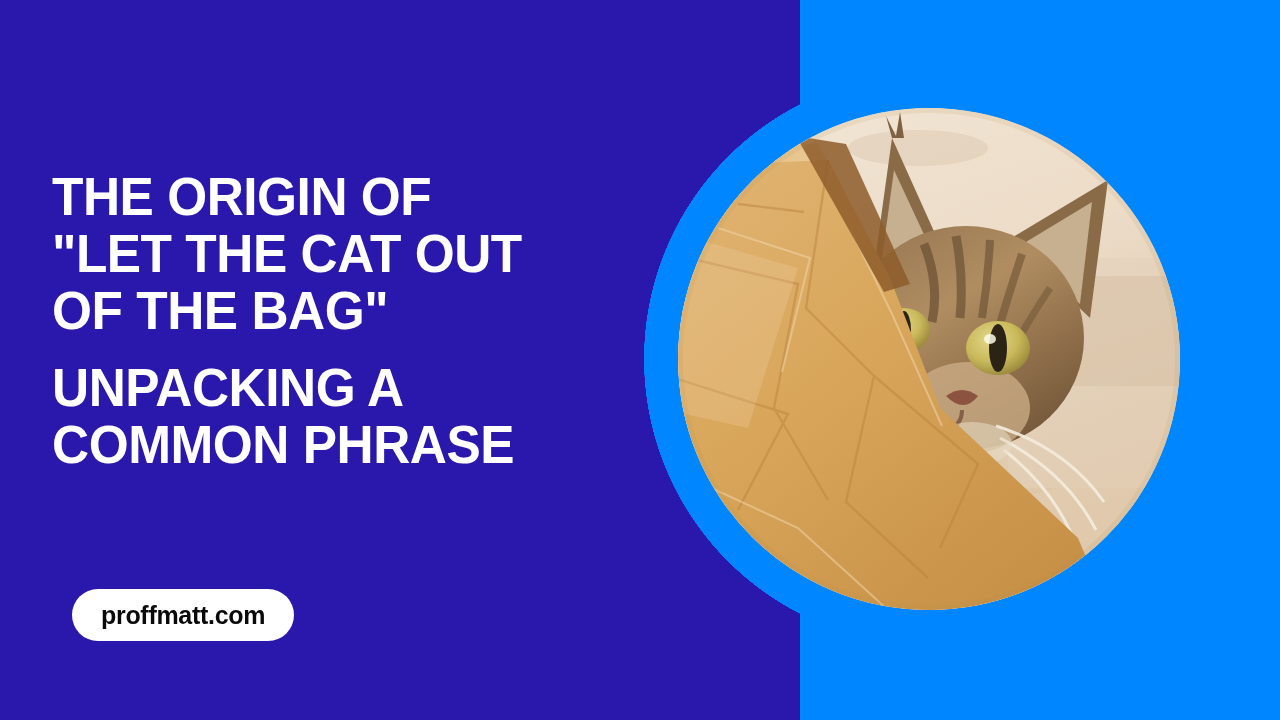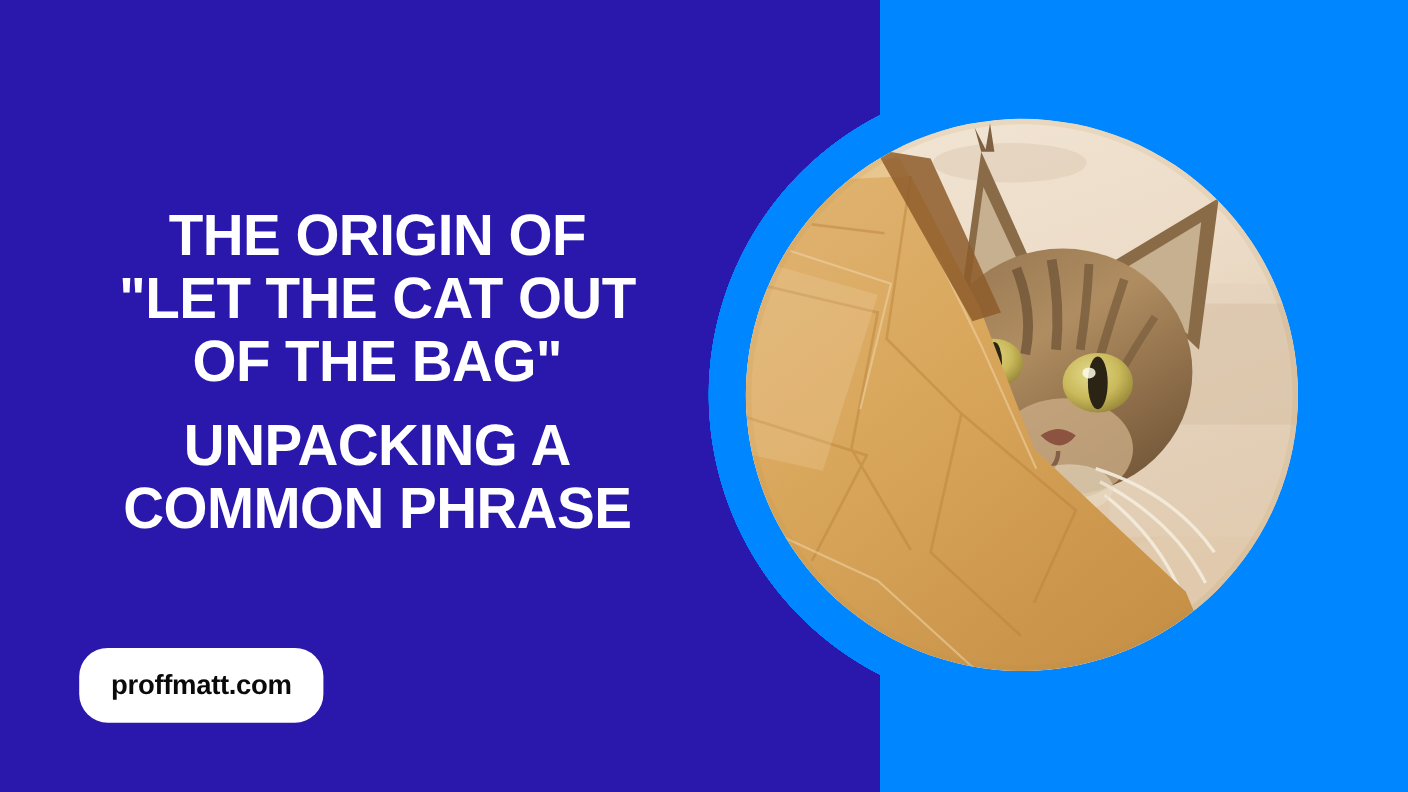--- a/index.html
+++ b/index.html
@@ -47,23 +47,22 @@
     border-radius: 50%;
     overflow: hidden;
     background: #e9d6bd;
   }
   .photo-inner { position: absolute; inset: 0; }
 
   
   .text-wrap {
     position: absolute;
     left: 52px;
-    top: 186px;
+    top: 168px;
     width: 600px;
-    text-align: center;
   }
   .headline {
     color: #ffffff;
     font-size: 53px;
     line-height: 57px;
     font-weight: 700;
     letter-spacing: -0.5px;
     text-transform: uppercase;
     margin: 0;
     transform: scaleX(0.97);
@@ -81,21 +80,21 @@
     transform: scaleX(0.97);
     transform-origin: left center;
   }
   .subhead .ln { display: block; white-space: nowrap; }
 
   
   .url-pill {
     position: absolute;
     left: 72px;
     top: 589px;
-    height: 68px;
+    height: 52px;
     display: flex;
     align-items: center;
     padding: 0 29px;
     background: #ffffff;
     border-radius: 26px;
     box-sizing: border-box;
   }
   .url-pill span {
     color: #0a0a0a;
     font-size: 25px;

